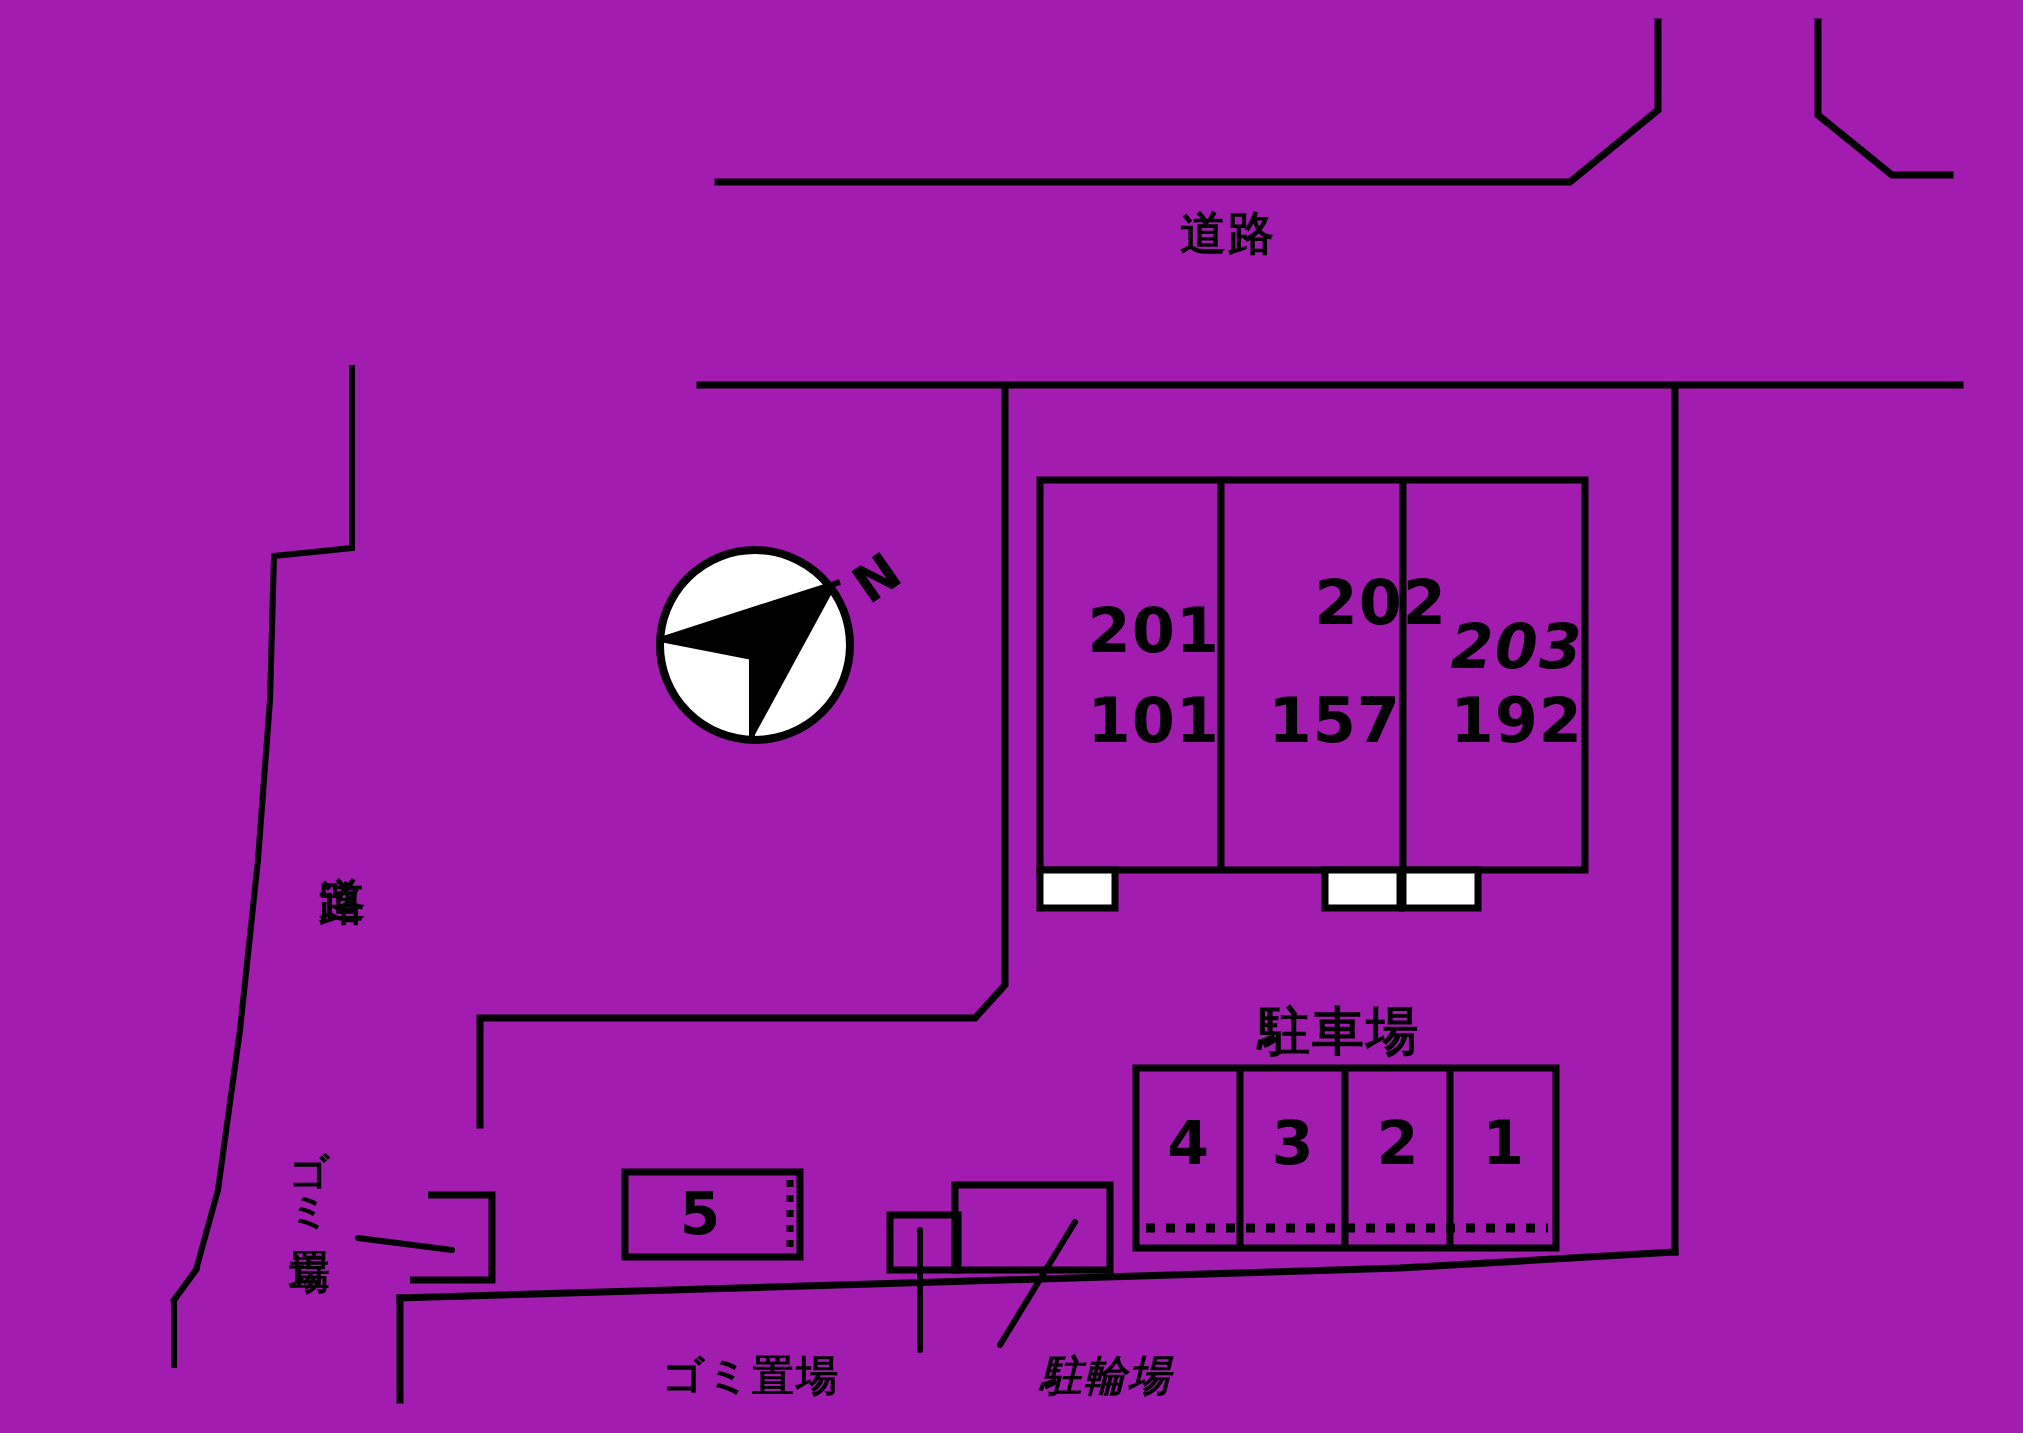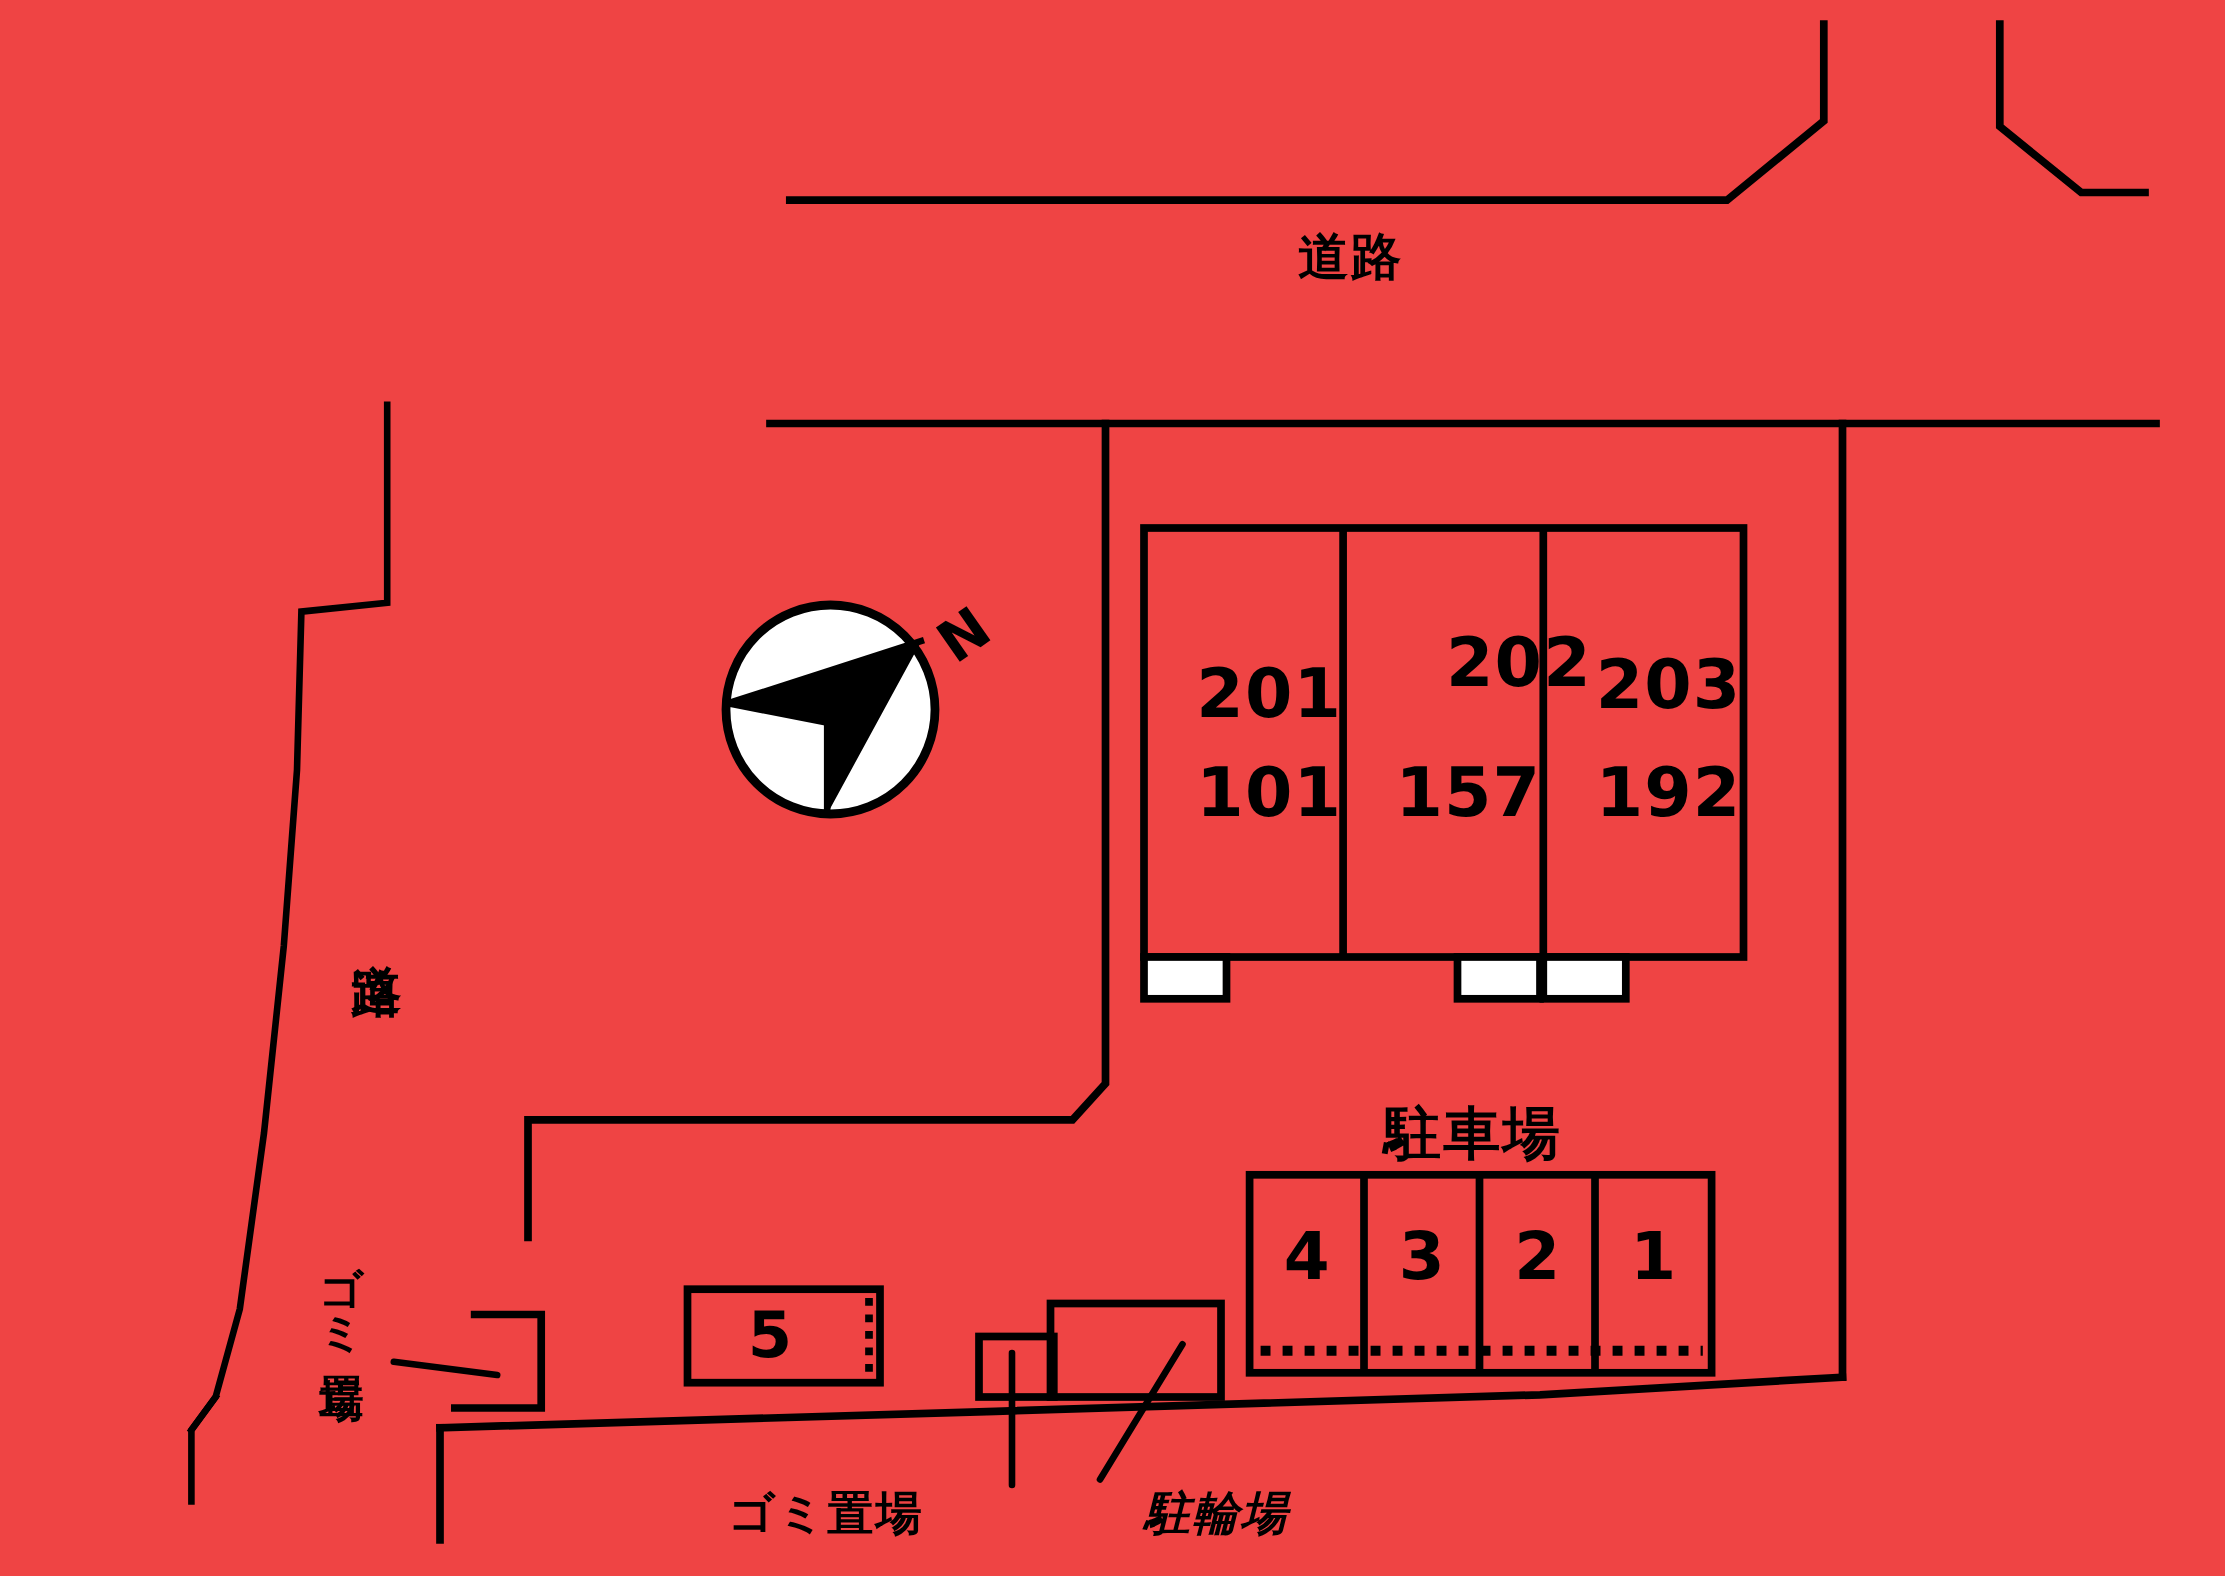--- a/index.html
+++ b/index.html
@@ -4,21 +4,21 @@
 <style>
   html, body {
     margin: 0;
     padding: 0;
     background: #ffffff;
   }
   #plan-root {
     position: relative;
     width: 2023px;
     height: 1433px;
-    background: #ef4444;
+    background: #a21caf;
     font-family: "DejaVu Sans", "Liberation Sans", sans-serif;
     overflow: hidden;
   }
   #plan-svg {
     position: absolute;
     left: 0;
     top: 0;
     width: 2023px;
     height: 1433px;
   }
@@ -171,21 +171,21 @@
   <div class="lbl lbl-jp lbl-vertical road-left" style="left: 320px; top: 840px;">道路</div>
 
   <div class="lbl" style="left: 855px; top: 552px; font-size: 52px; font-weight:700; transform: rotate(-35deg);">N</div>
 
   <div class="unit-num" style="left: 1045px; top: 600px; width: 175px;">201</div>
   <div class="unit-num" style="left: 1045px; top: 690px; width: 175px;">101</div>
 
   <div class="unit-num" style="left: 1226px; top: 572px; width: 175px; margin-left: 46px;">202</div>
   <div class="unit-num" style="left: 1226px; top: 690px; width: 175px;">157</div>
 
-  <div class="unit-num" style="left: 1408px; top: 592px; width: 175px;">203</div>
+  <div class="unit-num" style="left: 1408px; top: 616px; width: 175px; font-style: italic;">203</div>
   <div class="unit-num" style="left: 1408px; top: 690px; width: 175px;">192</div>
 
   <div class="lbl lbl-jp sect-title" style="left: 1258px; top: 1005px;">駐車場</div>
 
   <div class="park-num" style="left: 1136px; top: 1113px; width: 104px;">4</div>
   <div class="park-num" style="left: 1240px; top: 1113px; width: 105px;">3</div>
   <div class="park-num" style="left: 1345px; top: 1113px; width: 105px;">2</div>
   <div class="park-num" style="left: 1450px; top: 1113px; width: 106px;">1</div>
 
   <div class="park-num" style="left: 625px; top: 1185px; width: 150px; font-size: 58px;">5</div>

